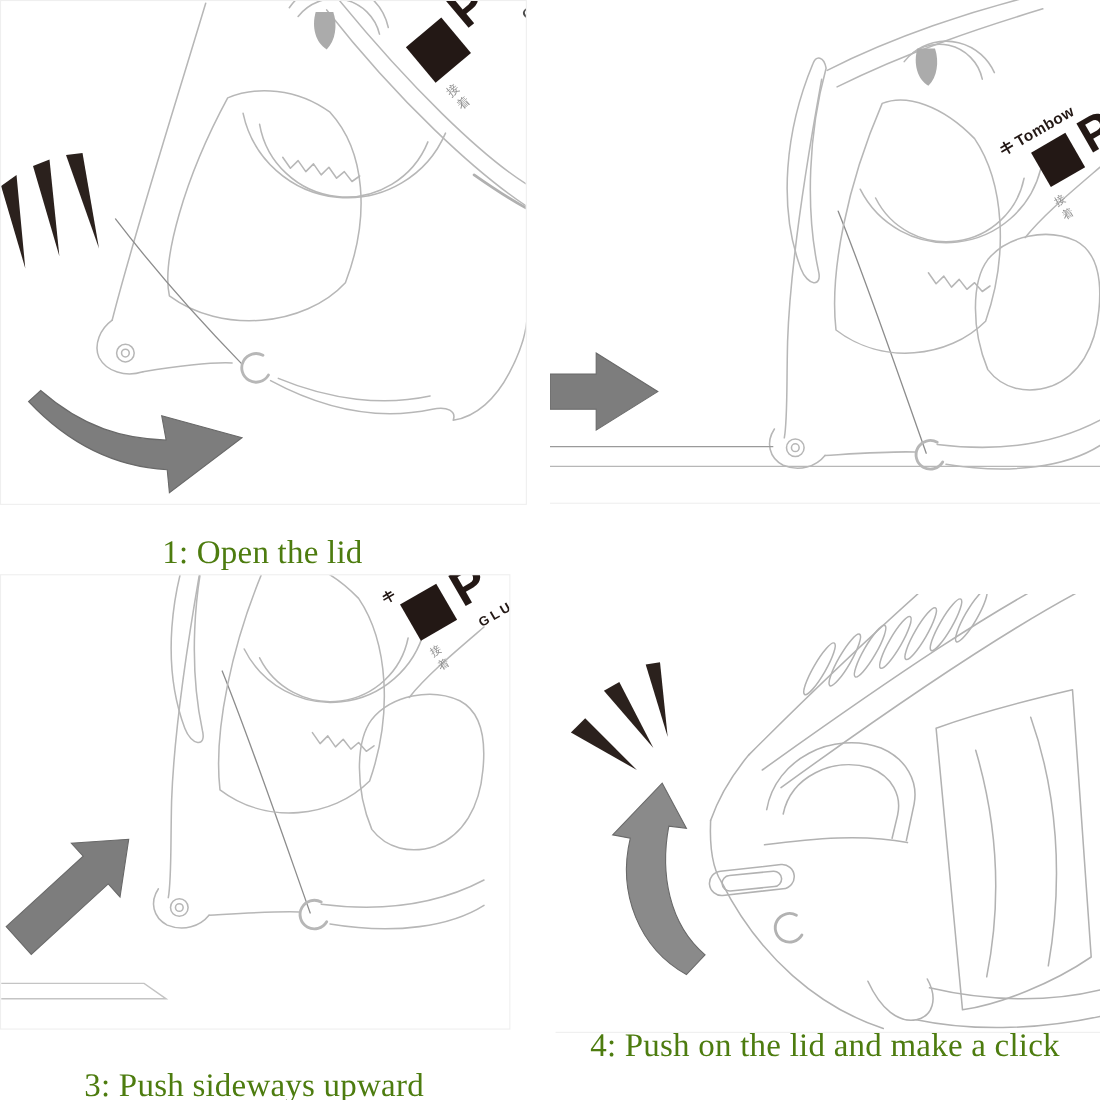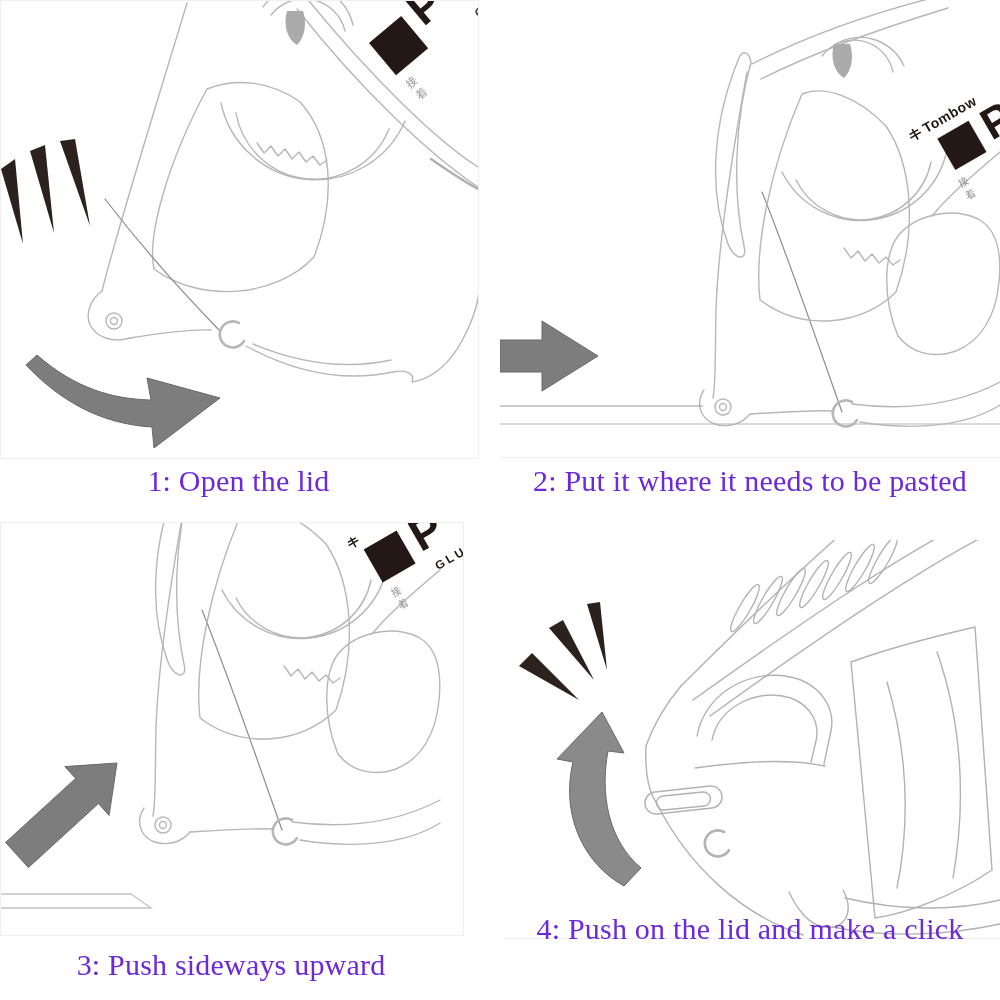--- a/index.html
+++ b/index.html
@@ -1,21 +1,21 @@
 <!DOCTYPE html>
 <html><head>
 <meta charset="utf-8">
 <style>
   html,body{margin:0;padding:0;background:#ffffff;}
   .canvas{position:relative;width:1000px;height:1000px;background:#ffffff;overflow:hidden;
           font-family:"Liberation Serif", serif;}
   .panel{position:absolute;background:#ffffff;overflow:hidden;}
   .panel.bordered{border:1px solid #efefef;}
-  .caption{position:absolute;color:#6d28d9;font-size:30px;letter-spacing:.2px;
-           text-align:center;white-space:nowrap;font-family:"Liberation Serif", serif;}
+  .caption{position:absolute;color:#4d7c0f;font-size:30px;letter-spacing:.2px;
+           text-align:center;white-space:nowrap;font-family:"Liberation Serif", serif;margin-top:22px;}
   .logo{position:absolute;transform-origin:0 0;}
   .logo .diamond{position:absolute;background:#231815;}
   .logo .bigP{position:absolute;font-family:"Liberation Sans", sans-serif;
               font-weight:bold;color:#231815;line-height:1;}
   .logo .brandname{position:absolute;font-family:"Liberation Sans", sans-serif;
               font-weight:bold;color:#231815;letter-spacing:.5px;}
   .logo .cjk{position:absolute;color:#8e8e8e;font-family:"DejaVu Sans", sans-serif;}
   .logo .glue{position:absolute;font-family:"Liberation Sans", sans-serif;
               font-weight:bold;color:#231815;}
   .logo .gpart{position:absolute;font-family:"Liberation Sans", sans-serif;
@@ -164,17 +164,16 @@
       <g fill="#2b211d">
         <path d="M 14,126 L 27,113 L 74,160 Z"></path>
         <path d="M 44,88 L 58,80 L 89,140 Z"></path>
         <path d="M 82,64 L 95,62 L 102,130 Z"></path>
       </g>
       <path d="M 119,346 C 76,322 56,272 68,222 L 52,219 L 97,172 L 119,213 L 103,211 C 95,254 103,300 136,328 Z" fill="#8a8a8a" stroke="#696969" stroke-width="1"></path>
     </svg>
   </div>
 
   <div class="caption" style="left:0;top:464px;width:477px">1: Open the lid</div>
-  <div class="caption" style="left:500px;top:464px;width:500px">2: Put it where it needs to be pasted</div>
   <div class="caption" style="left:0;top:948px;width:462px">3: Push sideways upward</div>
   <div class="caption" style="left:500px;top:912px;width:500px">4: Push on the lid and make a click</div>
 
 </div>
 
 </body></html>

